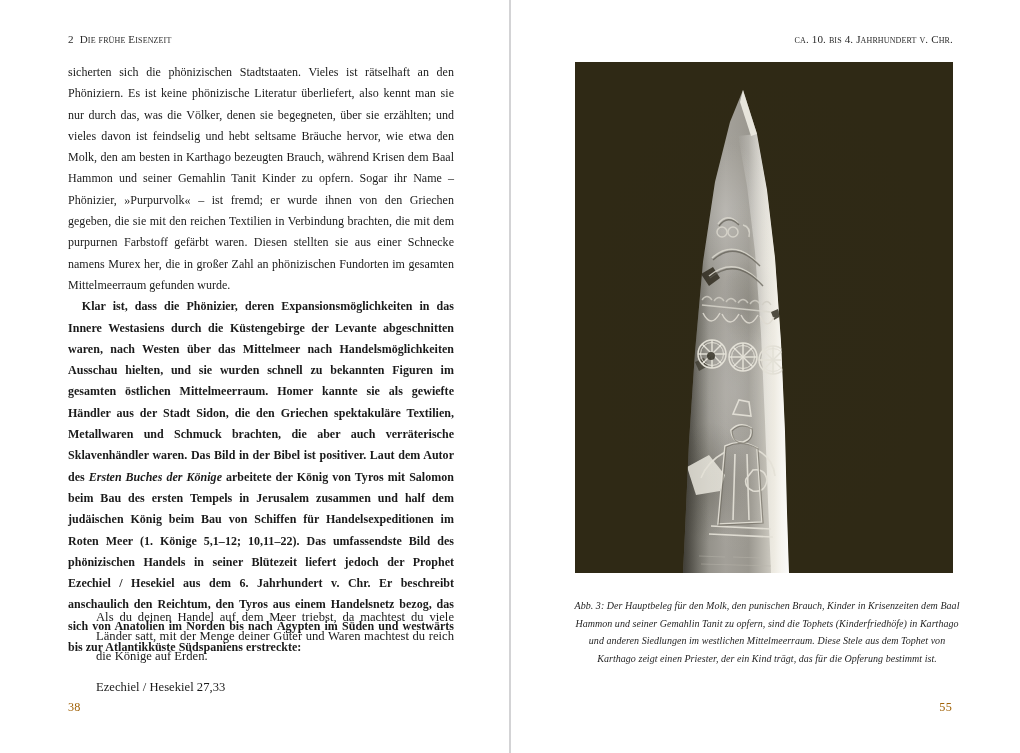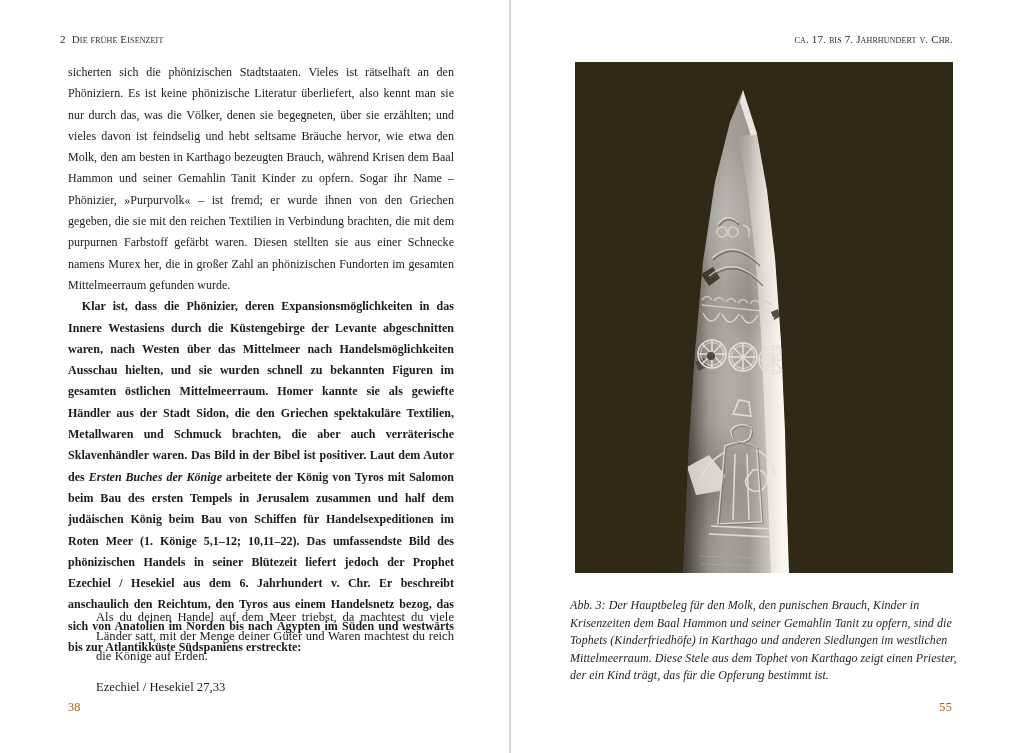--- a/index.html
+++ b/index.html
@@ -45,21 +45,21 @@
   
   .running-head {
     position: absolute;
     top: 33px;
     font-size: 11.1px;
     letter-spacing: 0.012em;
     color: #2a2a2a;
     font-variant: small-caps;
     white-space: nowrap;
   }
-  .running-head-left  { left: 60px; text-align: right; }
+  .running-head-left  { left: 68px; text-align: right; }
   .running-head-right { right: 67px; }
   .rh-num {
     margin-right: 6px;
   }
 
   
   .body-col {
     position: absolute;
     left: 68px;
     top: 62px;
@@ -134,22 +134,23 @@
     display: block;
   }
 
   
   #caption {
     position: absolute;
     left: 60px;   
     top: 597px;
     width: 394px;
     font-style: italic;
-    font-size: 12px;
+    font-size: 10px;
     line-height: 17.6px;
+    text-align: center;
     color: #1f1f1f;
     letter-spacing: 0.004em;
   }
   #caption .abb { font-style: italic; }
 </style>
 </head>
 <body>
 
 <div id="spread">
 
@@ -167,21 +168,21 @@
     <div class="quote-block">
       <p>Als du deinen Handel auf dem Meer triebst, da machtest du viele Länder satt, mit der Menge deiner Güter und Waren machtest du reich die Könige auf Erden.</p>
       <p class="quote-source">Ezechiel / Hesekiel 27,33</p>
     </div>
 
     <div class="folio folio-left">38</div>
   </div>
 
   <div class="page page-right">
 
-    <div class="running-head running-head-right">ca. 17. bis 7. Jahrhundert v. Chr.</div>
+    <div class="running-head running-head-right">ca. 10. bis 4. Jahrhundert v. Chr.</div>
 
     <div id="figure">
       <div id="figure-photo">
         <svg id="stele-svg" viewBox="0 0 378 511" preserveAspectRatio="none">
           <defs>
             <linearGradient id="stoneGrad" x1="0" y1="0" x2="1" y2="0">
               <stop offset="0%" stop-color="#6f6d66"></stop>
               <stop offset="14%" stop-color="#8b8981"></stop>
               <stop offset="40%" stop-color="#a3a099"></stop>
               <stop offset="62%" stop-color="#9a978f"></stop>

